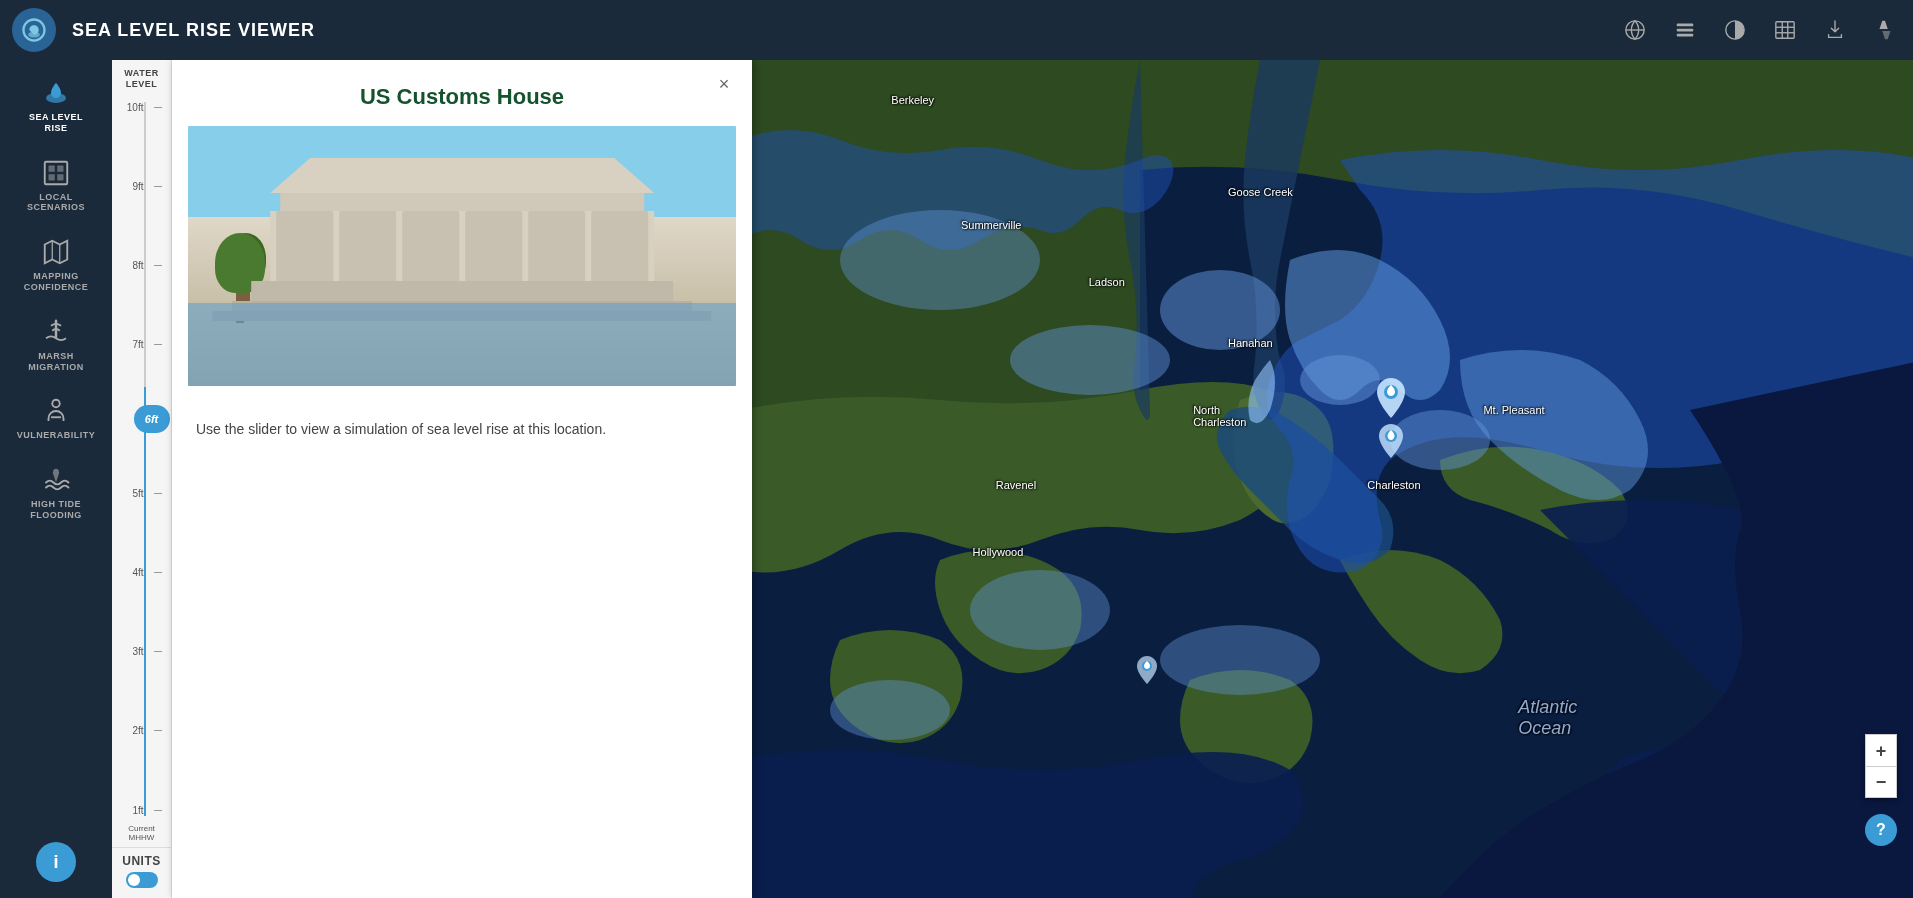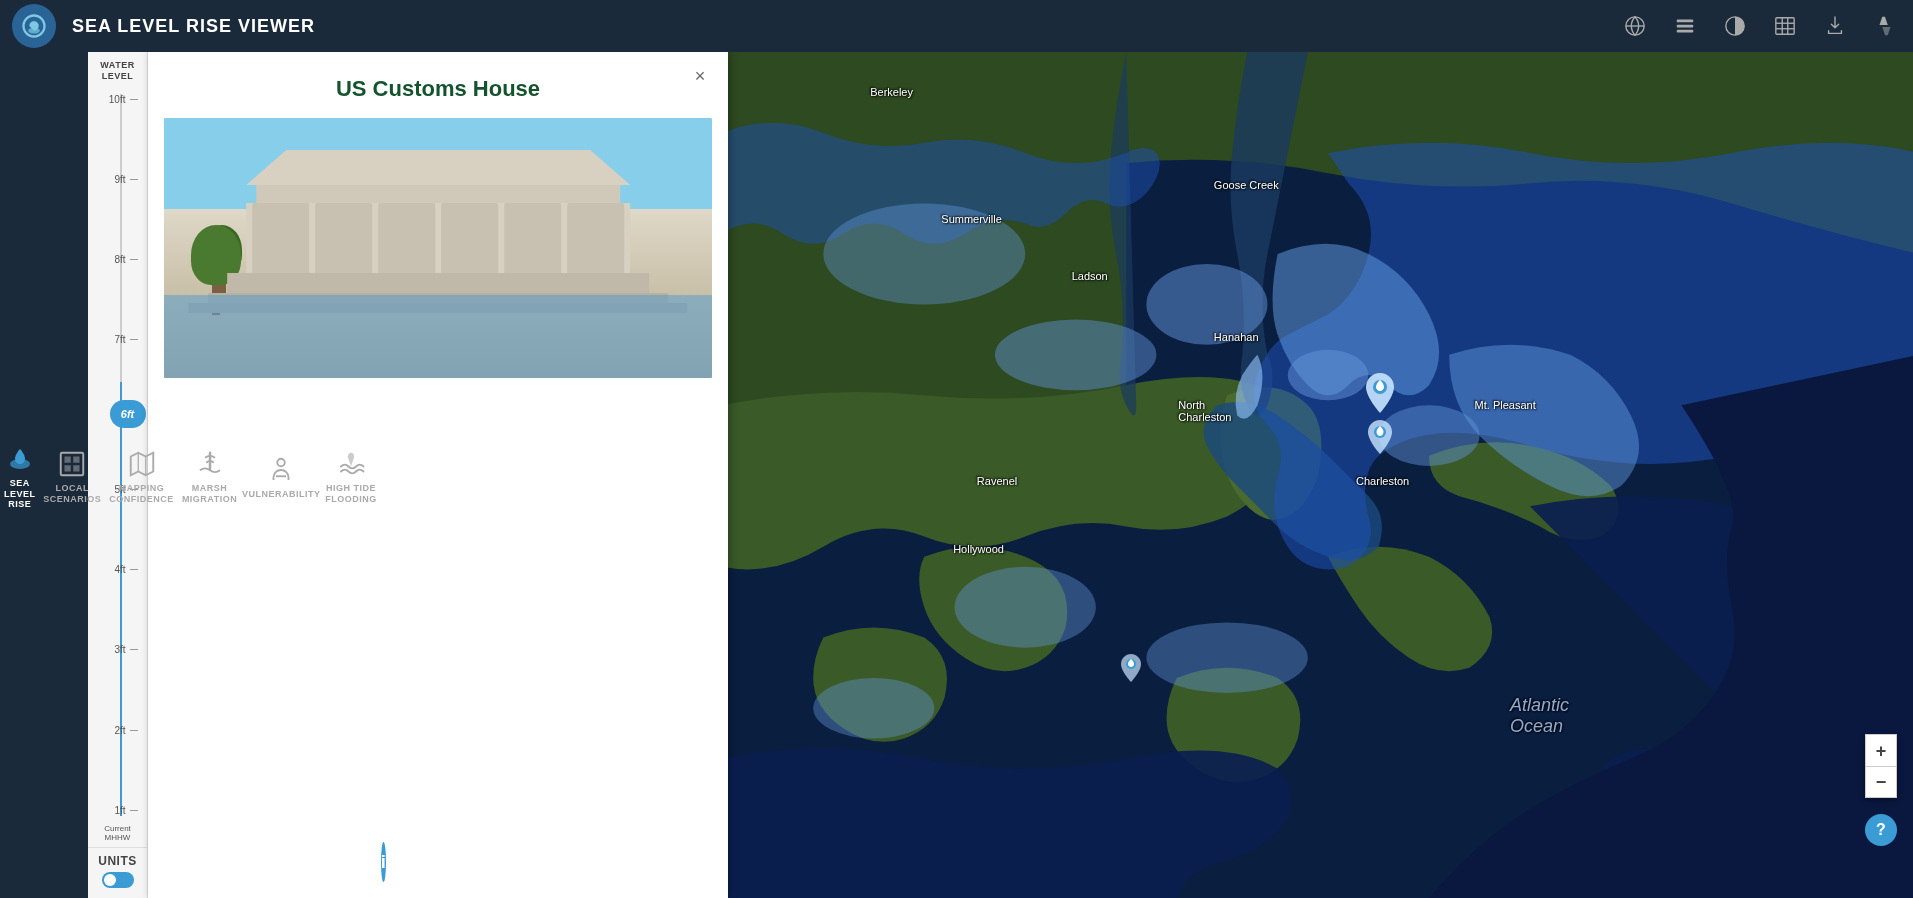--- a/index.html
+++ b/index.html
@@ -1,20 +1,20 @@
 <!DOCTYPE html>
 <html><head>
   <meta charset="utf-8">
   <style>
     * { box-sizing: border-box; margin: 0; padding: 0; }
     body { font-family: Arial, sans-serif; width: 1913px; height: 898px; overflow: hidden; background: #1a2a3a; display: flex; flex-direction: column; }
 
     
     .header {
-      height: 52px;
+      height: 60px;
       background: #1a2a3a;
       display: flex;
       align-items: center;
       padding: 0 12px;
       gap: 16px;
       flex-shrink: 0;
       z-index: 100;
     }
     .header-logo {
       width: 44px; height: 44px;
@@ -66,24 +66,24 @@
 
     
     .main-content {
       display: flex;
       flex: 1;
       overflow: hidden;
     }
 
     
     .sidebar {
-      width: 88px;
+      width: 112px;
       background: #1a2a3a;
       display: flex;
-      flex-direction: row;
+      flex-direction: column;
       align-items: center;
       padding-top: 8px;
       flex-shrink: 0;
       z-index: 50;
     }
     .sidebar-item {
       width: 80px;
       display: flex;
       flex-direction: column;
       align-items: center;
@@ -162,21 +162,21 @@
     .slider-tick {
       display: flex;
       align-items: center;
       width: 100%;
       justify-content: flex-end;
       position: relative;
     }
     .slider-tick-label {
       font-size: 10px;
       color: #555;
-      margin-right: 4px;
+      margin-right: 10px;
     }
     .slider-tick-line {
       width: 8px;
       height: 1px;
       background: #999;
     }
     .slider-handle {
       position: absolute;
       left: 4px;
       width: 36px;
@@ -675,20 +675,21 @@
             <div class="column"></div>
             <div class="column"></div>
           </div>
           <div class="building-base"></div>
           <div class="building-steps"></div>
           <div class="building-steps2"></div>
         </div>
         <div class="flood-water"></div>
       </div>
     </div>
+    <div class="popup-description">Use the slider to view a simulation of sea level rise at this location.</div>
   </div>
 
   <div class="map-area">
     <svg class="map-svg" viewBox="0 0 1185 838" preserveAspectRatio="xMidYMid slice">
 
       <rect width="1185" height="838" fill="#0a1e40"></rect>
 
       <path d="M0,0 L1185,0 L1185,200 Q1100,180 1000,150 Q900,120 800,130 Q700,140 600,120 Q500,100 400,110 Q300,120 200,100 Q100,80 0,90 Z" fill="#2d4a20"></path>
 
       <path d="M0,0 L400,0 L400,400 Q350,380 300,400 Q250,420 200,400 Q150,380 100,400 Q50,420 0,400 Z" fill="#2d4a20"></path>

